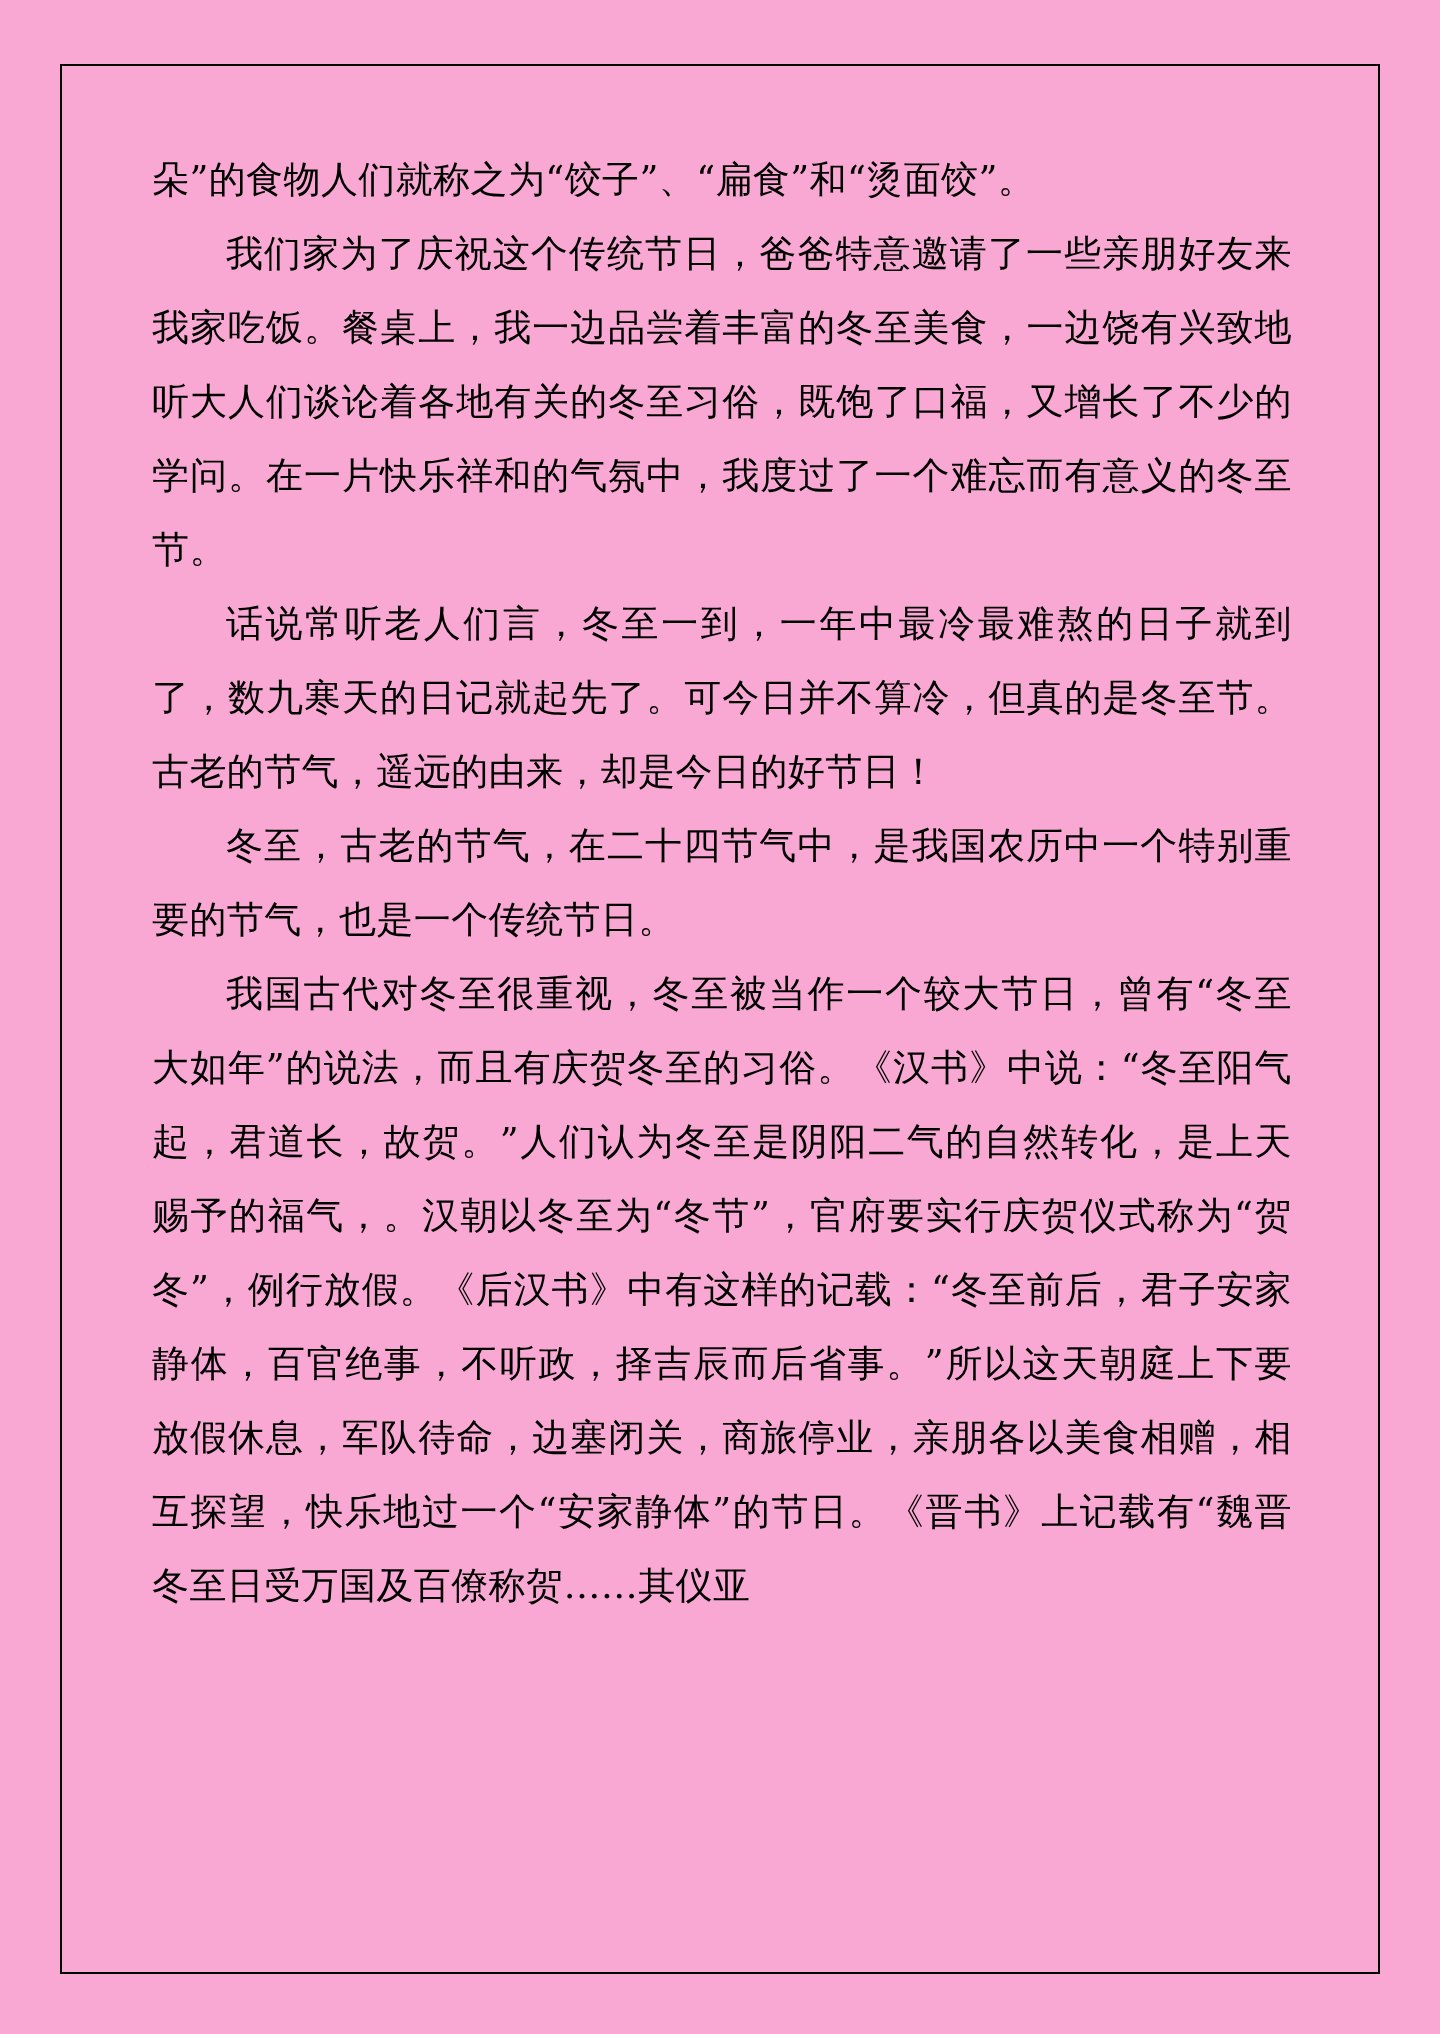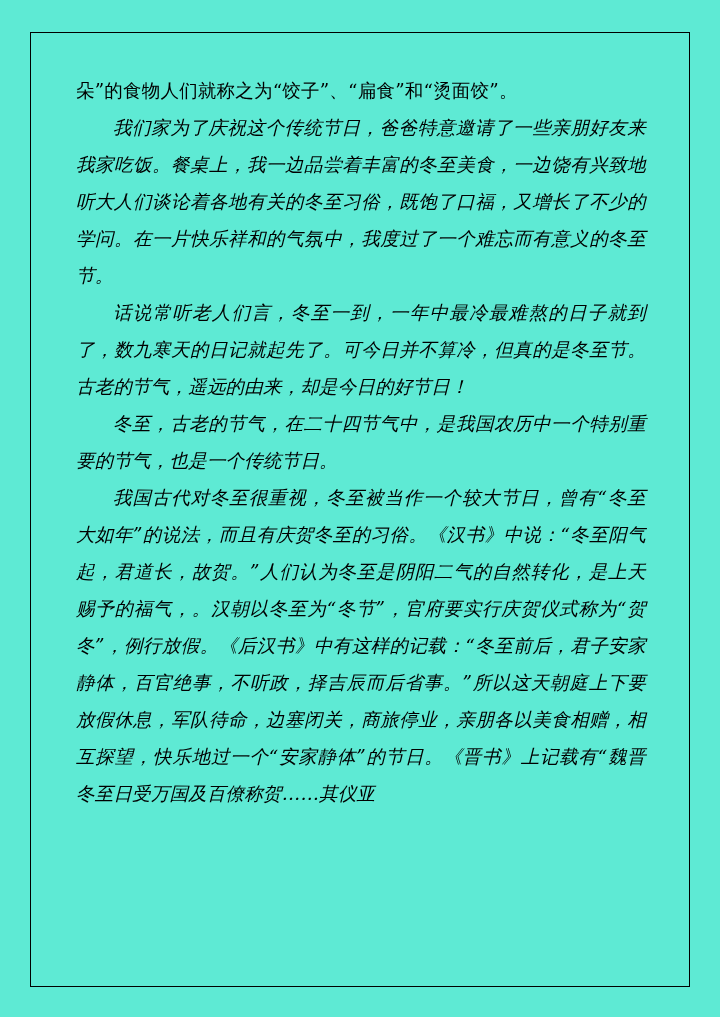--- a/index.html
+++ b/index.html
@@ -11,21 +11,21 @@
     width: 720px;
     height: 1017px;
     font-family: "DejaVu Serif", "Liberation Serif", serif;
     color: #000000;
     overflow: hidden;
   }
   .page {
     position: relative;
     width: 720px;
     height: 1017px;
-    background: #5eead4;
+    background: #f9a8d4;
     box-sizing: border-box;
   }
   .page-border {
     position: absolute;
     left: 30px;
     top: 32px;
     width: 660px;
     height: 955px;
     border: 1.5px solid #000000;
     box-sizing: border-box;
@@ -41,21 +41,20 @@
     font-size: 18.5px;
     line-height: 37px;
     text-align: justify;
     text-justify: inter-ideograph;
     margin: 0 0 0 0;
     letter-spacing: 0.2px;
     white-space: normal;
   }
   .indent {
     text-indent: 2em;
-    font-style: italic;
   }
   .noindent {
     text-indent: 0;
   }
 </style>
 </head>
 <body>
 
 <div class="page">
   <div class="page-border"></div>

